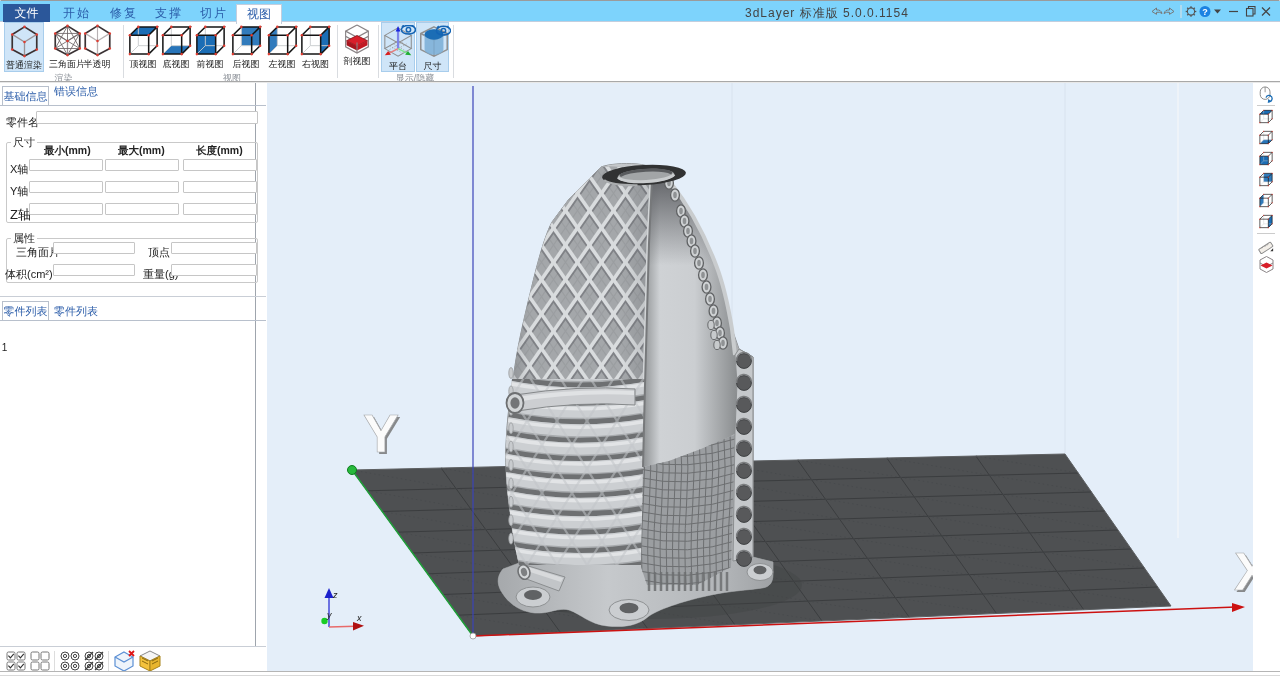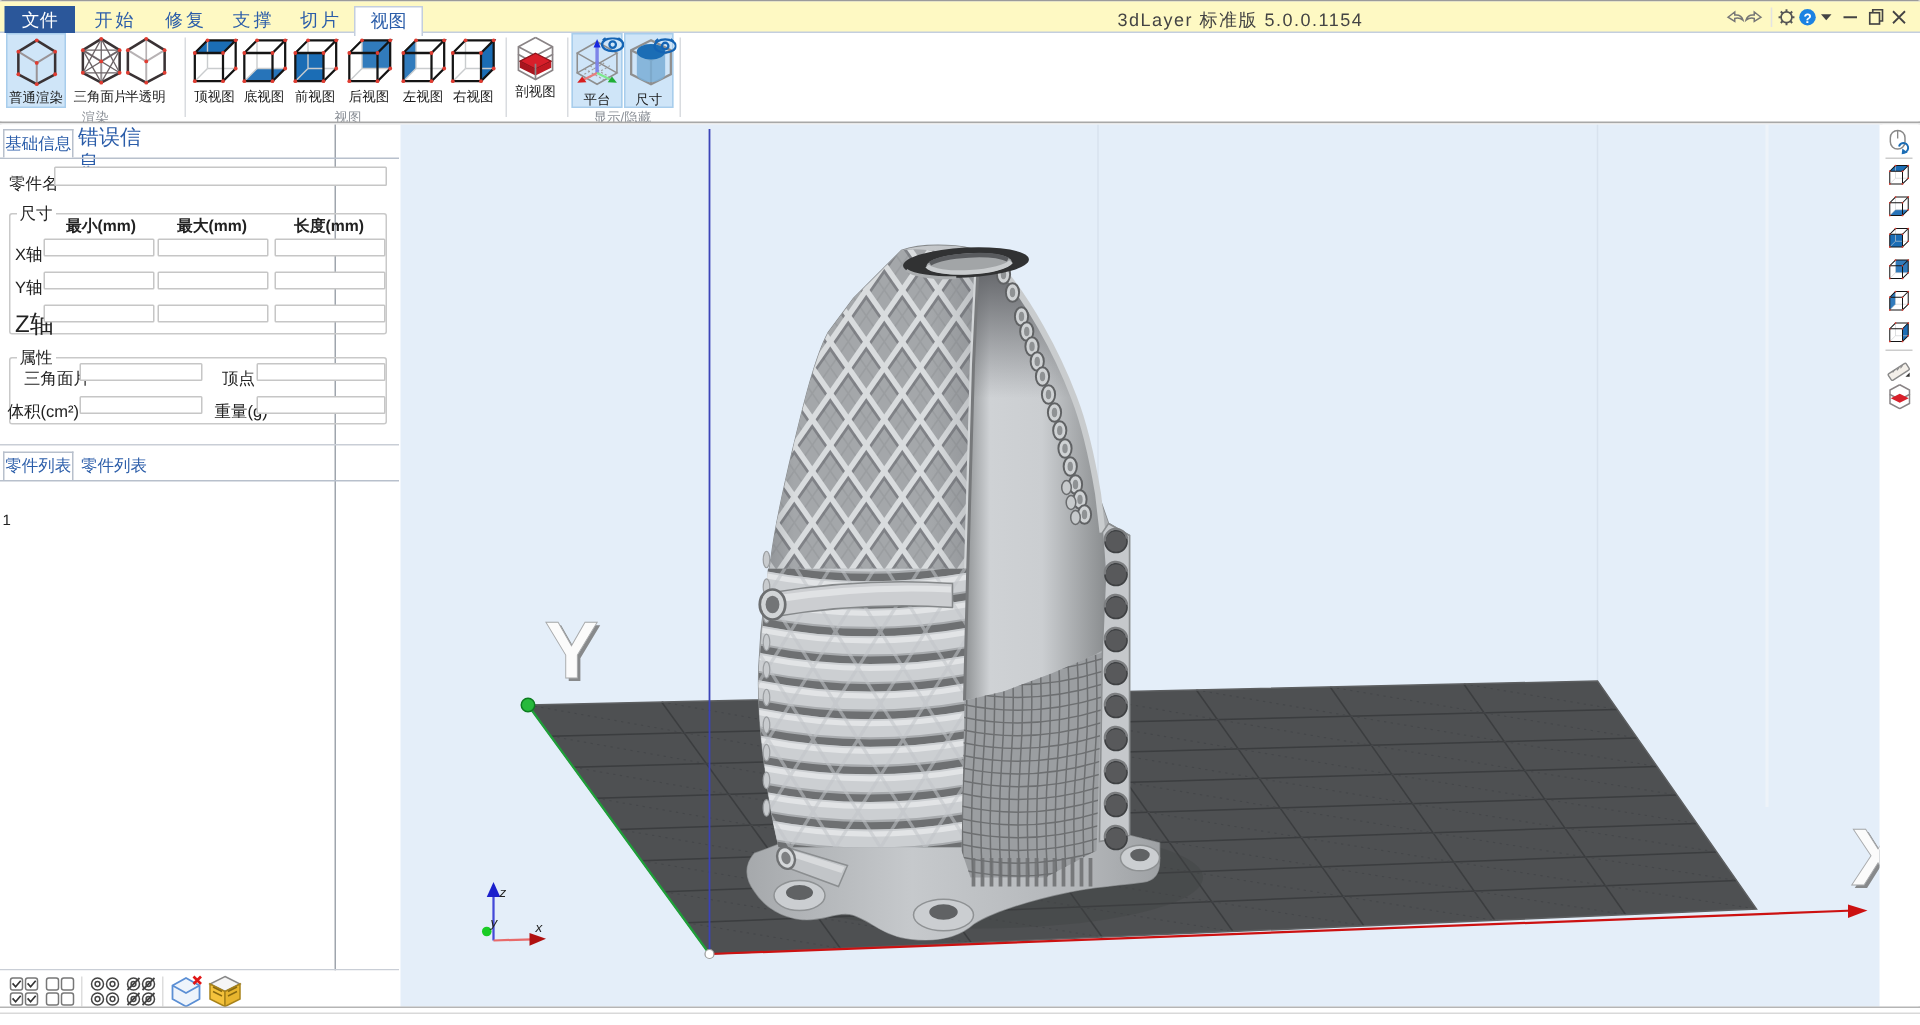--- a/index.html
+++ b/index.html
@@ -15,21 +15,21 @@
 .fld{position:absolute;border:1px solid #c6c6c6;background:#fff;border-radius:1px}
 .grp{position:absolute;border:1px solid #c9c9c9;border-radius:2px}
 .grp legend{font-size:11px;color:#222;margin-left:4px;padding:0 2px}
 .hdr{position:absolute;font-size:10.5px;color:#222;font-weight:bold;text-align:center;white-space:nowrap}
 </style></head>
 <body>
 <div style="position:absolute;left:0;top:0;width:1280px;height:1px;background:#9b9b9b"></div>
 <div style="position:absolute;left:0;top:0;width:1px;height:683px;background:#cfcfcf"></div>
 <div style="position:absolute;left:1279px;top:0;width:1px;height:683px;background:#cfcfcf"></div>
 
-<div style="position:absolute;left:0;top:1px;width:1280px;height:21px;background:#fef9c3;border-bottom:1px solid #c3cede">
+<div style="position:absolute;left:0;top:1px;width:1280px;height:21px;background:#7dd3fc;border-bottom:1px solid #c3cede">
 
 <div style="position:absolute;left:3px;top:3px;width:47px;height:18px;background:#2b579a;color:#fff;text-align:center;line-height:18px;font-size:12px">文件</div>
 <div class="mtab" style="left:58px">开始</div>
 <div class="mtab" style="left:105px">修复</div>
 <div class="mtab" style="left:150px">支撑</div>
 <div class="mtab" style="left:195px">切片</div>
 <div style="position:absolute;left:236px;top:3px;width:46px;height:20px;background:#fff;border:1px solid #c3cede;border-bottom:none;color:#2b5da9;text-align:center;line-height:18px;font-size:12px;z-index:3">视图</div>
 <div style="position:absolute;left:745px;top:4px;font-size:12px;color:#444;letter-spacing:1px">3dLayer 标准版 5.0.0.1154</div>
 
 <svg width="132" height="22" viewBox="0 0 132 22" style="position:absolute;left:1140px;top:0">
@@ -936,44 +936,44 @@
 <g>
 <ellipse cx="266" cy="514" rx="17" ry="10" fill="#cbced1" stroke="#8f9294" stroke-width="1"></ellipse>
 <ellipse cx="266" cy="512" rx="9" ry="5" fill="#606264"></ellipse>
 <ellipse cx="362" cy="527" rx="20" ry="10.5" fill="#cbced1" stroke="#8f9294" stroke-width="1"></ellipse>
 <ellipse cx="362" cy="525" rx="9.5" ry="5.2" fill="#606264"></ellipse>
 <ellipse cx="493" cy="489" rx="13" ry="8.5" fill="#cbced1" stroke="#8f9294" stroke-width="1"></ellipse>
 <ellipse cx="493" cy="487" rx="6.5" ry="4.2" fill="#606264"></ellipse>
 </g>
 </svg>
 
-<div style="position:absolute;left:0;top:83px;width:224px;height:588px;background:#fff;border-right:1px solid #9fa5ad">
+<div style="position:absolute;left:0;top:83px;width:256px;height:588px;background:#fff;border-right:1px solid #9fa5ad">
 
   <div style="position:absolute;left:2px;top:3px;width:47px;height:19px;background:#fff;border:1px solid #b8c0cc;border-bottom:none;color:#2b5da9;font-size:11px;text-align:center;line-height:19px;z-index:2">基础信息</div>
-  <div style="position:absolute;left:52px;top:0;width:48px;height:17px;color:#2b5da9;font-size:14px;text-align:left;line-height:17px">错误信息</div>
+  <div style="position:absolute;left:52px;top:0;width:48px;height:17px;color:#2b5da9;font-size:11px;text-align:center;line-height:17px">错误信息</div>
   <div style="position:absolute;left:0;top:22px;width:266px;height:0;border-top:1px solid #b8c0cc"></div>
 
   <div style="position:absolute;left:6px;top:32px;font-size:11px;color:#222">零件名</div>
   <input class="fld" style="left: 36px; top: 28px; width: 222px; height: 13px;">
 
   <fieldset class="grp" style="left:6px;top:52px;width:252px;height:88px">
     <legend>尺寸</legend>
   </fieldset>
   <div class="hdr" style="left:44px;top:61px;width:44px">最小(mm)</div>
   <div class="hdr" style="left:118px;top:61px;width:44px">最大(mm)</div>
   <div class="hdr" style="left:196px;top:61px;width:44px">长度(mm)</div>
   <div style="position:absolute;left:10px;top:79px;font-size:11px;color:#222">X轴</div>
   <input class="fld" style="left: 29px; top: 76px; width: 74px; height: 12px;">
   <input class="fld" style="left: 105px; top: 76px; width: 74px; height: 12px;">
   <input class="fld" style="left: 183px; top: 76px; width: 74px; height: 12px;">
   <div style="position:absolute;left:10px;top:101px;font-size:11px;color:#222">Y轴</div>
   <input class="fld" style="left: 29px; top: 98px; width: 74px; height: 12px;">
   <input class="fld" style="left: 105px; top: 98px; width: 74px; height: 12px;">
   <input class="fld" style="left: 183px; top: 98px; width: 74px; height: 12px;">
-  <div style="position:absolute;left:10px;top:123px;font-size:16px;color:#222">Z轴</div>
+  <div style="position:absolute;left:10px;top:123px;font-size:13px;color:#222">Z轴</div>
   <input class="fld" style="left: 29px; top: 120px; width: 74px; height: 12px;">
   <input class="fld" style="left: 105px; top: 120px; width: 74px; height: 12px;">
   <input class="fld" style="left: 183px; top: 120px; width: 74px; height: 12px;">
 
   <fieldset class="grp" style="left:6px;top:148px;width:252px;height:52px">
     <legend>属性</legend>
   </fieldset>
   <div style="position:absolute;left:16px;top:162px;font-size:11px;color:#222">三角面片</div>
   <input class="fld" style="left: 53px; top: 159px; width: 82px; height: 12px;">
   <div style="position:absolute;left:148px;top:162px;font-size:11px;color:#222">顶点</div>

